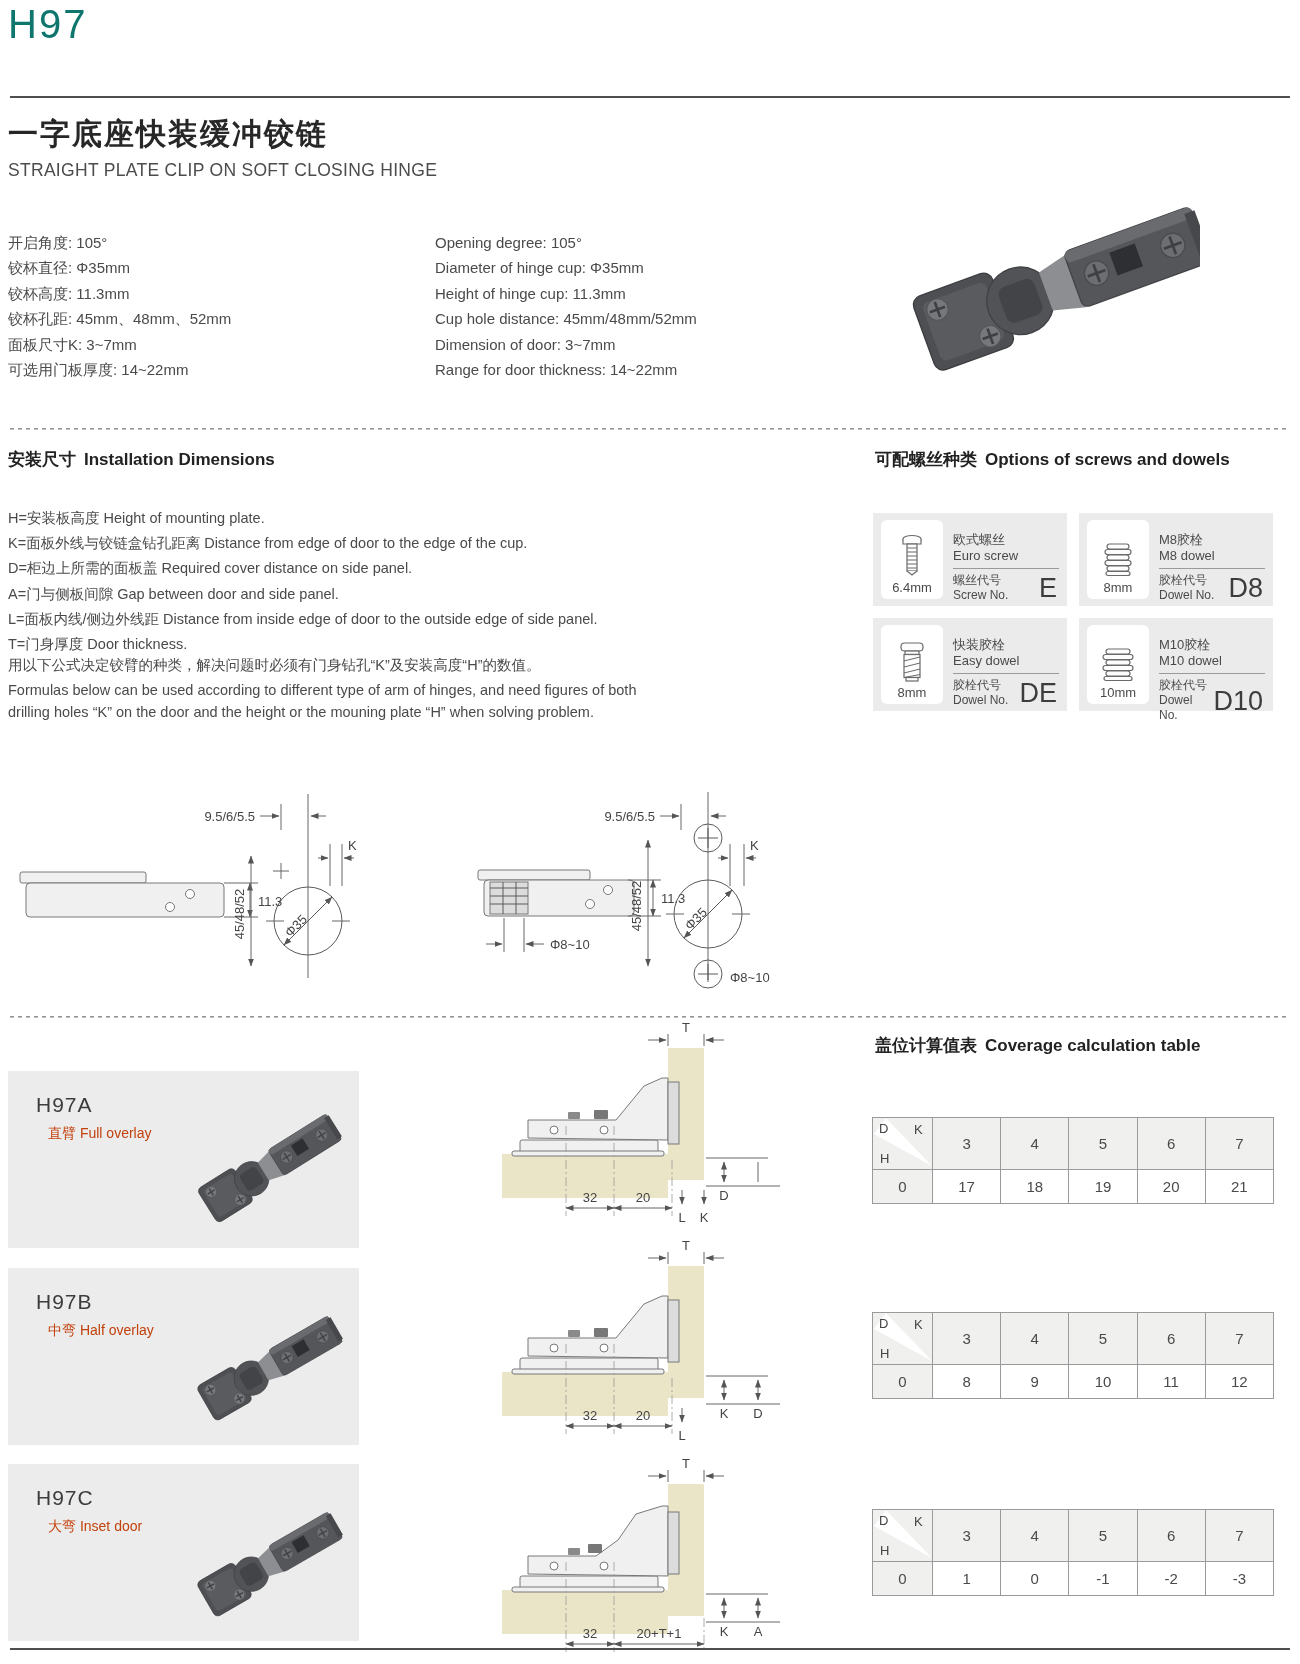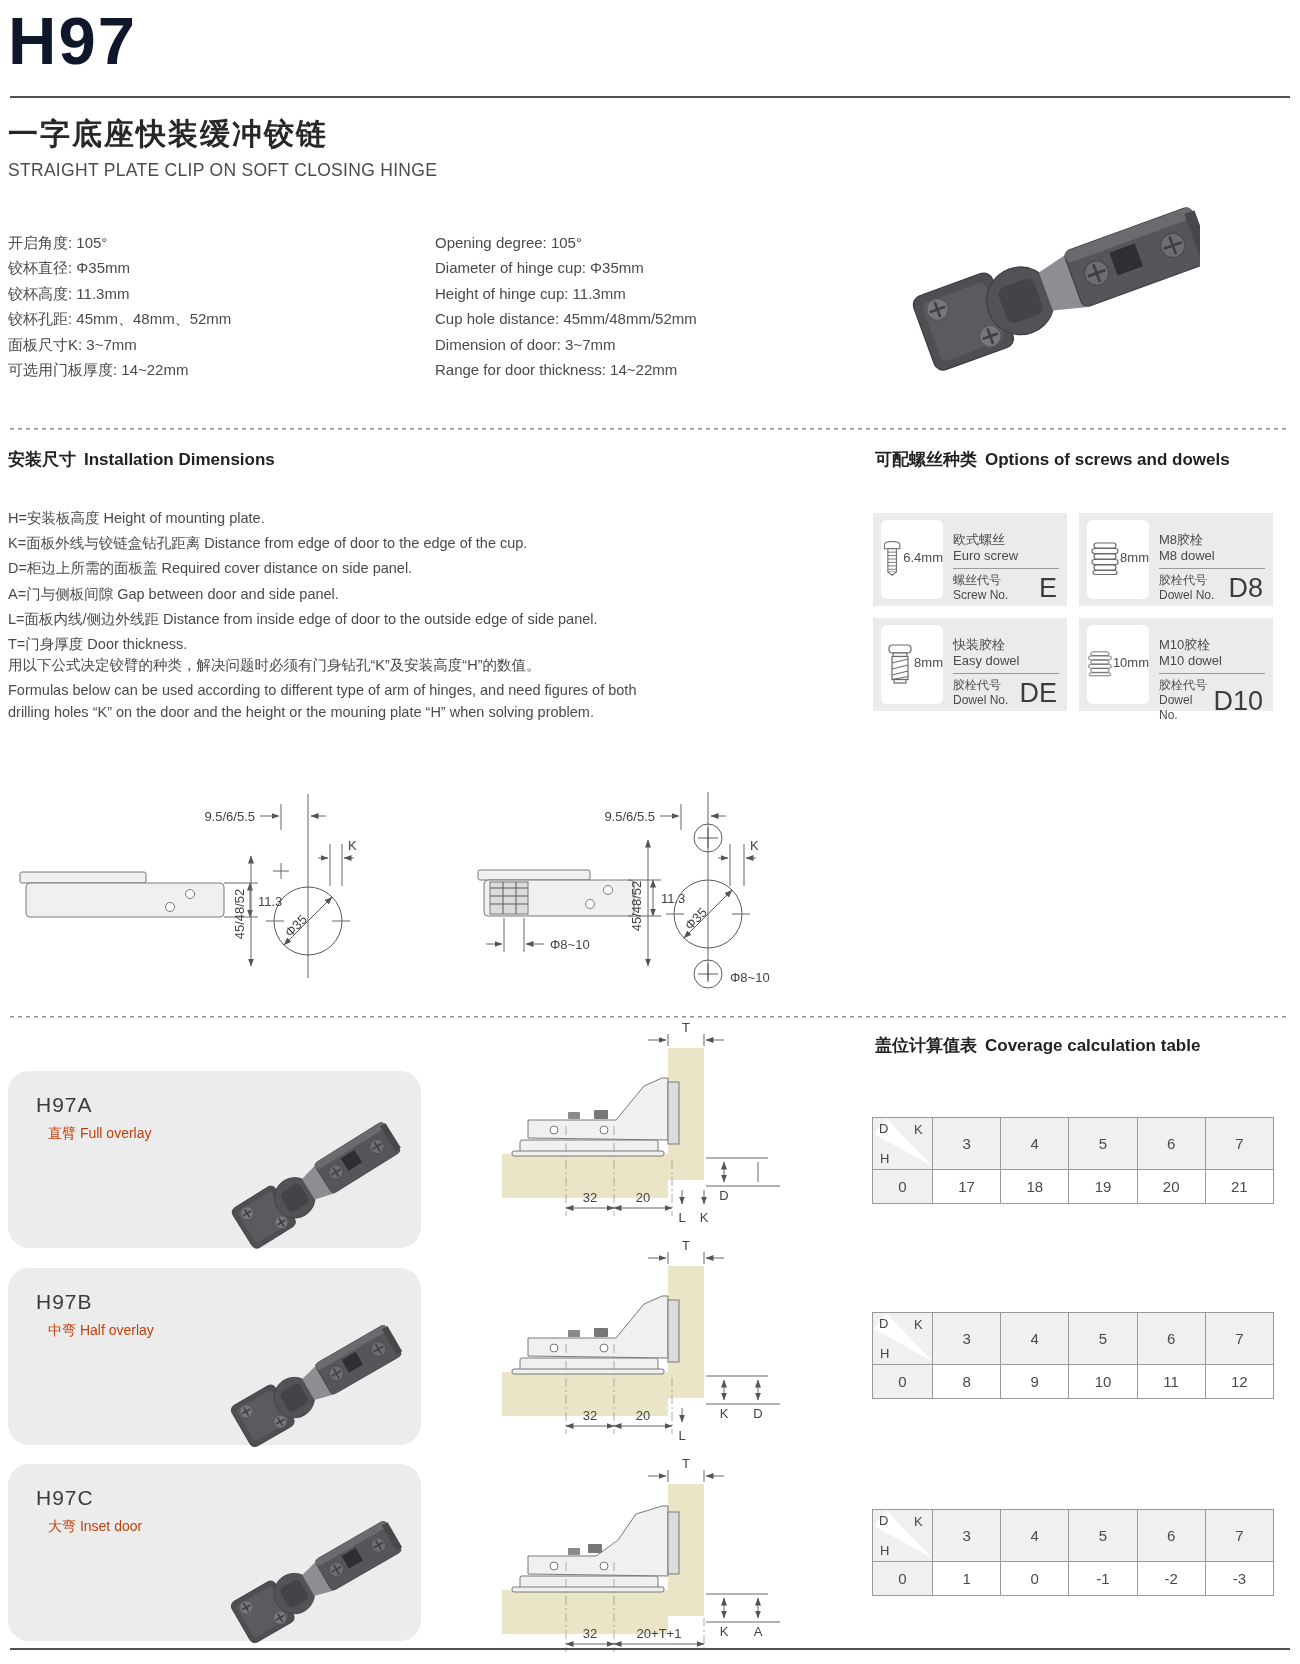--- a/index.html
+++ b/index.html
@@ -1,19 +1,19 @@
 <!DOCTYPE html>
 <html><head>
 <meta charset="utf-8">
 <style>
   html,body{margin:0;padding:0;background:#fff;}
   .page{position:relative;width:1300px;height:1664px;margin:0 auto;background:#fff;
         font-family:"Liberation Sans", sans-serif;color:#454545;overflow:hidden;}
   .abs{position:absolute;}
-  .brand{left:8px;top:2px;font-size:67px;letter-spacing:2px;color:#0f172a;font-weight:700;}
+  .brand{left:8px;top:2px;font-size:40px;letter-spacing:2px;color:#0f766e;font-weight:400;}
   .rule{left:10px;right:10px;height:0;border-top:2px solid #4e4e4e;}
   .rule-top{top:96px;}
   .rule-bottom{top:1648px;}
   .dashed{left:10px;right:10px;height:2px;
      background-image:repeating-linear-gradient(90deg,#949494 0 4px,transparent 4px 8px);
      background-size:100% 1.6px;background-repeat:no-repeat;}
   .dash-1{top:428px;} .dash-2{top:1016px;}
   .title-zh{left:8px;top:114px;font-size:30px;font-weight:700;color:#272727;letter-spacing:2px;}
   .title-en{left:8px;top:160px;font-size:17.5px;color:#4c4c4c;letter-spacing:0.3px;}
   .speclist{top:230px;font-size:15px;line-height:25.4px;color:#4a4a4a;}
@@ -21,30 +21,30 @@
   .spec-zh{left:8px;} .spec-en{left:435px;}
   .sechead{font-size:17px;font-weight:700;color:#222;}
   .sechead .en{margin-left:8px;}
   .h-install{left:8px;top:448px;} .h-screws{left:875px;top:448px;} .h-cover{left:875px;top:1034px;}
   .defs-list{left:8px;top:506px;font-size:14.5px;line-height:25.2px;color:#4a4a4a;}
   .formula-zh{left:8px;top:656px;font-size:14.5px;color:#4a4a4a;}
   .formula-en{left:8px;top:680px;width:655px;font-size:14.5px;line-height:21.5px;color:#4a4a4a;}
   .screw-grid{left:873px;top:513px;width:400px;display:grid;grid-template-columns:194px 194px;gap:12px;}
   .scard{height:93px;background:#ebebeb;display:flex;}
   .scard .thumb{width:62px;margin:7px 0 7px 8px;background:#fff;border-radius:6px;
-     display:flex;flex-direction:row;align-items:center;justify-content:flex-end;}
+     display:flex;flex-direction:column;align-items:center;justify-content:flex-end;}
   .scard .thumb svg{margin-bottom:2px;}
   .scard .size{font-size:13px;color:#4a4a4a;padding-bottom:4px;}
   .scard .info{flex:1;padding:19px 8px 6px 10px;font-size:13px;line-height:16px;color:#4a4a4a;
      display:flex;flex-direction:column;}
   .scard .div{border-bottom:1px solid #9a9a9a;margin:4px 0 4px 0;}
   .scard .coderow{display:flex;align-items:center;justify-content:space-between;}
   .scard .codelbl{font-size:12px;line-height:15px;}
   .scard .bigcode{font-size:27px;color:#3c3c3c;line-height:26px;padding-right:2px;}
-  .modelcard{left:8px;width:413px;height:177px;background:#ececec;border-radius:21px;}
+  .modelcard{left:8px;width:351px;height:177px;background:#ececec;}
   .modelcard .code{position:absolute;left:28px;top:22px;font-size:21px;color:#3c3c3c;letter-spacing:1px;}
   .modelcard .type{position:absolute;left:40px;top:54px;font-size:14px;color:#c2410c;}
   .modelcard svg{position:absolute;inset:0;}
   .card-a{top:1071px;} .card-b{top:1268px;} .card-c{top:1464px;}
   .xsec{left:468px;width:345px;height:205px;}
   .xsec-a{top:1020px;} .xsec-b{top:1238px;} .xsec-c{top:1456px;}
   .covtab{left:872px;width:402px;border-collapse:collapse;table-layout:fixed;font-size:15px;color:#4a4a4a;}
   .tab-a{top:1117px;} .tab-b{top:1312px;} .tab-c{top:1509px;}
   .covtab td{border:1px solid #9a9a9a;text-align:center;padding:0;}
   .covtab .hrow td{height:49px;background:#f0f0ee;}

